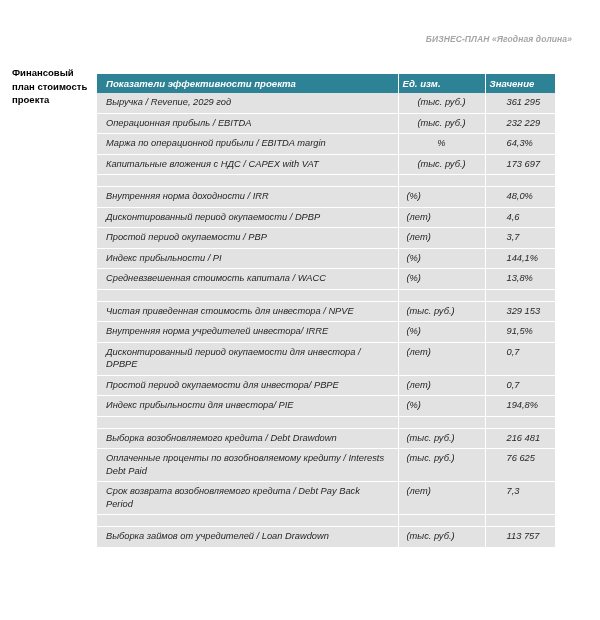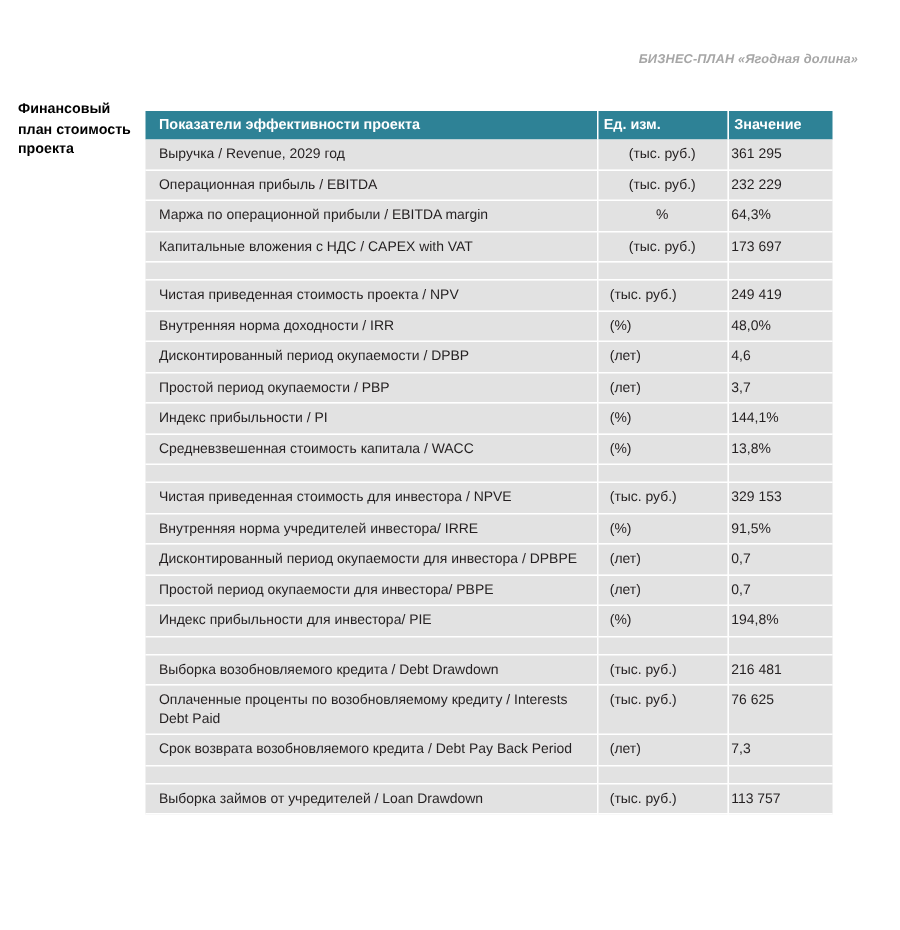--- a/index.html
+++ b/index.html
@@ -40,20 +40,21 @@
     line-height: 13.5px;
     color: #000000;
   }
 
   
   .table-wrap {
     position: absolute;
     left: 97px;
     top: 74px;
     width: 472px;
+    font-style: italic;
   }
   table.perf {
     width: 458px;
     border-collapse: collapse;
     table-layout: fixed;
     font-size: 9.3px;
   }
   table.perf col.c-name  { width: 301px; }
   table.perf col.c-unit  { width: 87px; }
   table.perf col.c-value { width: 70px; }
@@ -81,21 +82,21 @@
     border-bottom: 1px solid #ffffff;
     border-right: 1px solid #ffffff;
     padding: 3px 9px 4px 9px;
     vertical-align: top;
     line-height: 12.5px;
     color: #231f20;
   }
   tbody td:last-child { border-right: none; }
 
   tbody td.td-unit  { padding-left: 8px; padding-right: 6px; }
-  tbody td.td-value { padding-left: 2px; padding-right: 6px; margin-top: 42px; }
+  tbody td.td-value { padding-left: 21px; padding-right: 6px; margin-top: 42px; }
   tbody tr.center-units td.td-unit { text-align: center; padding-left: 4px; padding-right: 4px; }
 
   tbody tr.spacer td {
     height: 11px;
     padding: 0;
     line-height: 11px;
     font-size: 0;
   }
 </style>
 </head>
@@ -139,25 +140,20 @@
           <td class="td-name">Капитальные вложения с НДС / CAPEX with VAT</td>
           <td class="td-unit">(тыс. руб.)</td>
           <td class="td-value">173 697</td>
         </tr>
         <tr class="spacer">
           <td>&nbsp;</td>
           <td>&nbsp;</td>
           <td>&nbsp;</td>
         </tr>
         <tr class="">
-          <td class="td-name">Чистая приведенная стоимость проекта / NPV</td>
-          <td class="td-unit">(тыс. руб.)</td>
-          <td class="td-value">249 419</td>
-        </tr>
-        <tr class="">
           <td class="td-name">Внутренняя норма доходности / IRR</td>
           <td class="td-unit">(%)</td>
           <td class="td-value">48,0%</td>
         </tr>
         <tr class="">
           <td class="td-name">Дисконтированный период окупаемости / DPBP</td>
           <td class="td-unit">(лет)</td>
           <td class="td-value">4,6</td>
         </tr>
         <tr class="">

